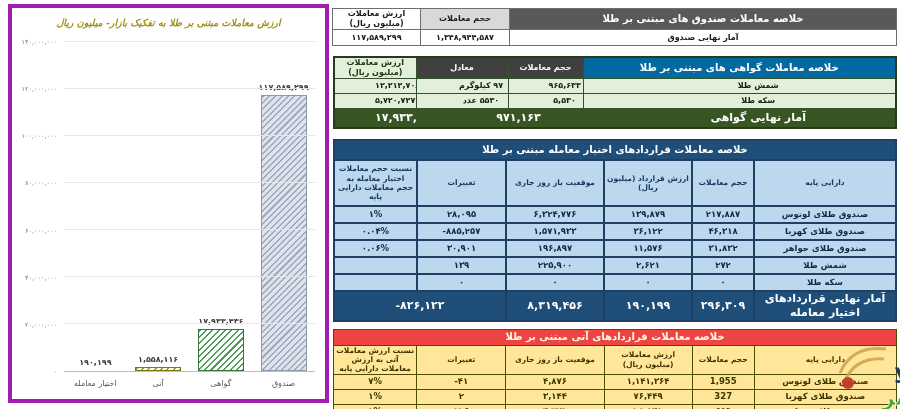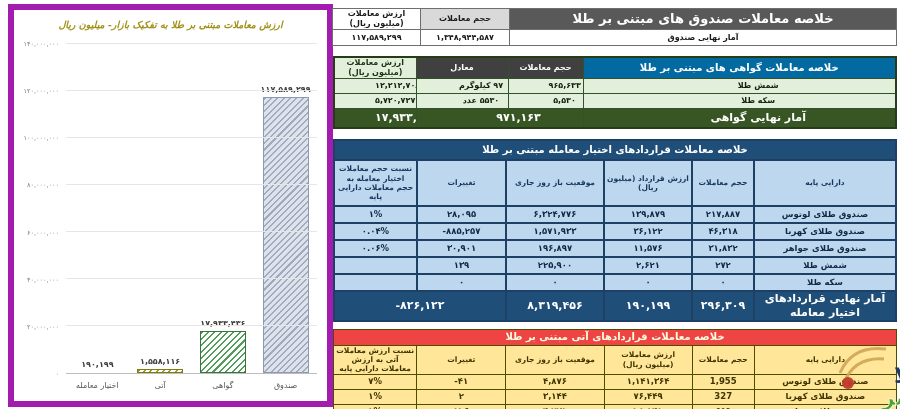--- a/index.html
+++ b/index.html
@@ -1,20 +1,20 @@
 <!DOCTYPE html>
 <html><head>
 <meta charset="utf-8">
 <style>
   html,body{margin:0;padding:0;background:#fff;}
   .stage{position:relative;width:900px;height:409px;background:#fff;overflow:hidden;
          font-family:"DejaVu Sans","Liberation Sans",sans-serif;}
   
   .chart-panel{position:absolute;left:8px;top:4px;width:313px;height:391px;background:#fff;
-               border:6px solid #a21caf;}
+               border:4px solid #a21caf;}
   .chart-title{position:absolute;top:9px;left:0;right:0;text-align:center;font-size:9.5px;
                font-weight:bold;font-style:italic;color:#a09016;direction:rtl;}
   .yaxis{position:absolute;left:0;top:34px;bottom:27px;width:50px;}
   .ytick{position:absolute;right:5px;transform:translateY(50%);font-size:6.5px;color:#7a7a7a;
          direction:ltr;white-space:nowrap;}
   .plot{position:absolute;left:52px;right:10px;top:34px;bottom:27px;border-bottom:1px solid #bdbdbd;}
   .grid{position:absolute;left:0;right:0;height:1px;background:#e6e6e6;}
   .bars{position:absolute;left:0;right:0;top:0;bottom:0;display:flex;direction:rtl;
         justify-content:space-around;align-items:flex-end;}
   .slot{position:relative;width:46px;height:100%;display:flex;align-items:flex-end;justify-content:center;}
@@ -24,21 +24,21 @@
   .cat{position:absolute;bottom:-17px;left:50%;transform:translateX(-50%);font-size:8px;
        color:#595959;white-space:nowrap;direction:rtl;}
   
   .tables-col{position:absolute;left:333px;top:8px;width:564px;}
   table.t{border-collapse:collapse;width:564px;table-layout:fixed;direction:rtl;}
   .t th,.t td{text-align:center;vertical-align:middle;padding:0 2px;overflow:hidden;line-height:1.25;}
   .num{direction:ltr;unicode-bidi:embed;}
   
   .t1{margin-top:0;}
   .t1 th,.t1 td{border:1px solid #6e6e6e;font-size:8px;color:#1a1a1a;}
-  .t1 .bar-th{background:#595959;color:#fff;font-weight:bold;font-size:13px;height:18px;}
+  .t1 .bar-th{background:#595959;color:#fff;font-weight:bold;font-size:10px;height:18px;}
   .t1 .hgray{background:#d9d9d9;height:18px;}
   .t1 .hwhite{background:#fff;height:18px;}
   .t1 td{height:15px;font-weight:bold;background:#fff;}
   
   .t2{margin-top:10px;border:2px solid #243c17;}
   .t2 th,.t2 td{border:1px solid #33512a;font-size:8px;}
   .t2 .bar-th{background:#0369a1;color:#fff;font-weight:bold;font-size:10px;height:18px;}
   .t2 .hdark{background:#404040;color:#fff;height:18px;}
   .t2 .hlight{background:#e2efda;color:#1e3312;height:18px;}
   .t2 td{background:#e2efda;color:#14220d;font-weight:bold;height:14px;padding-left:40px;}

